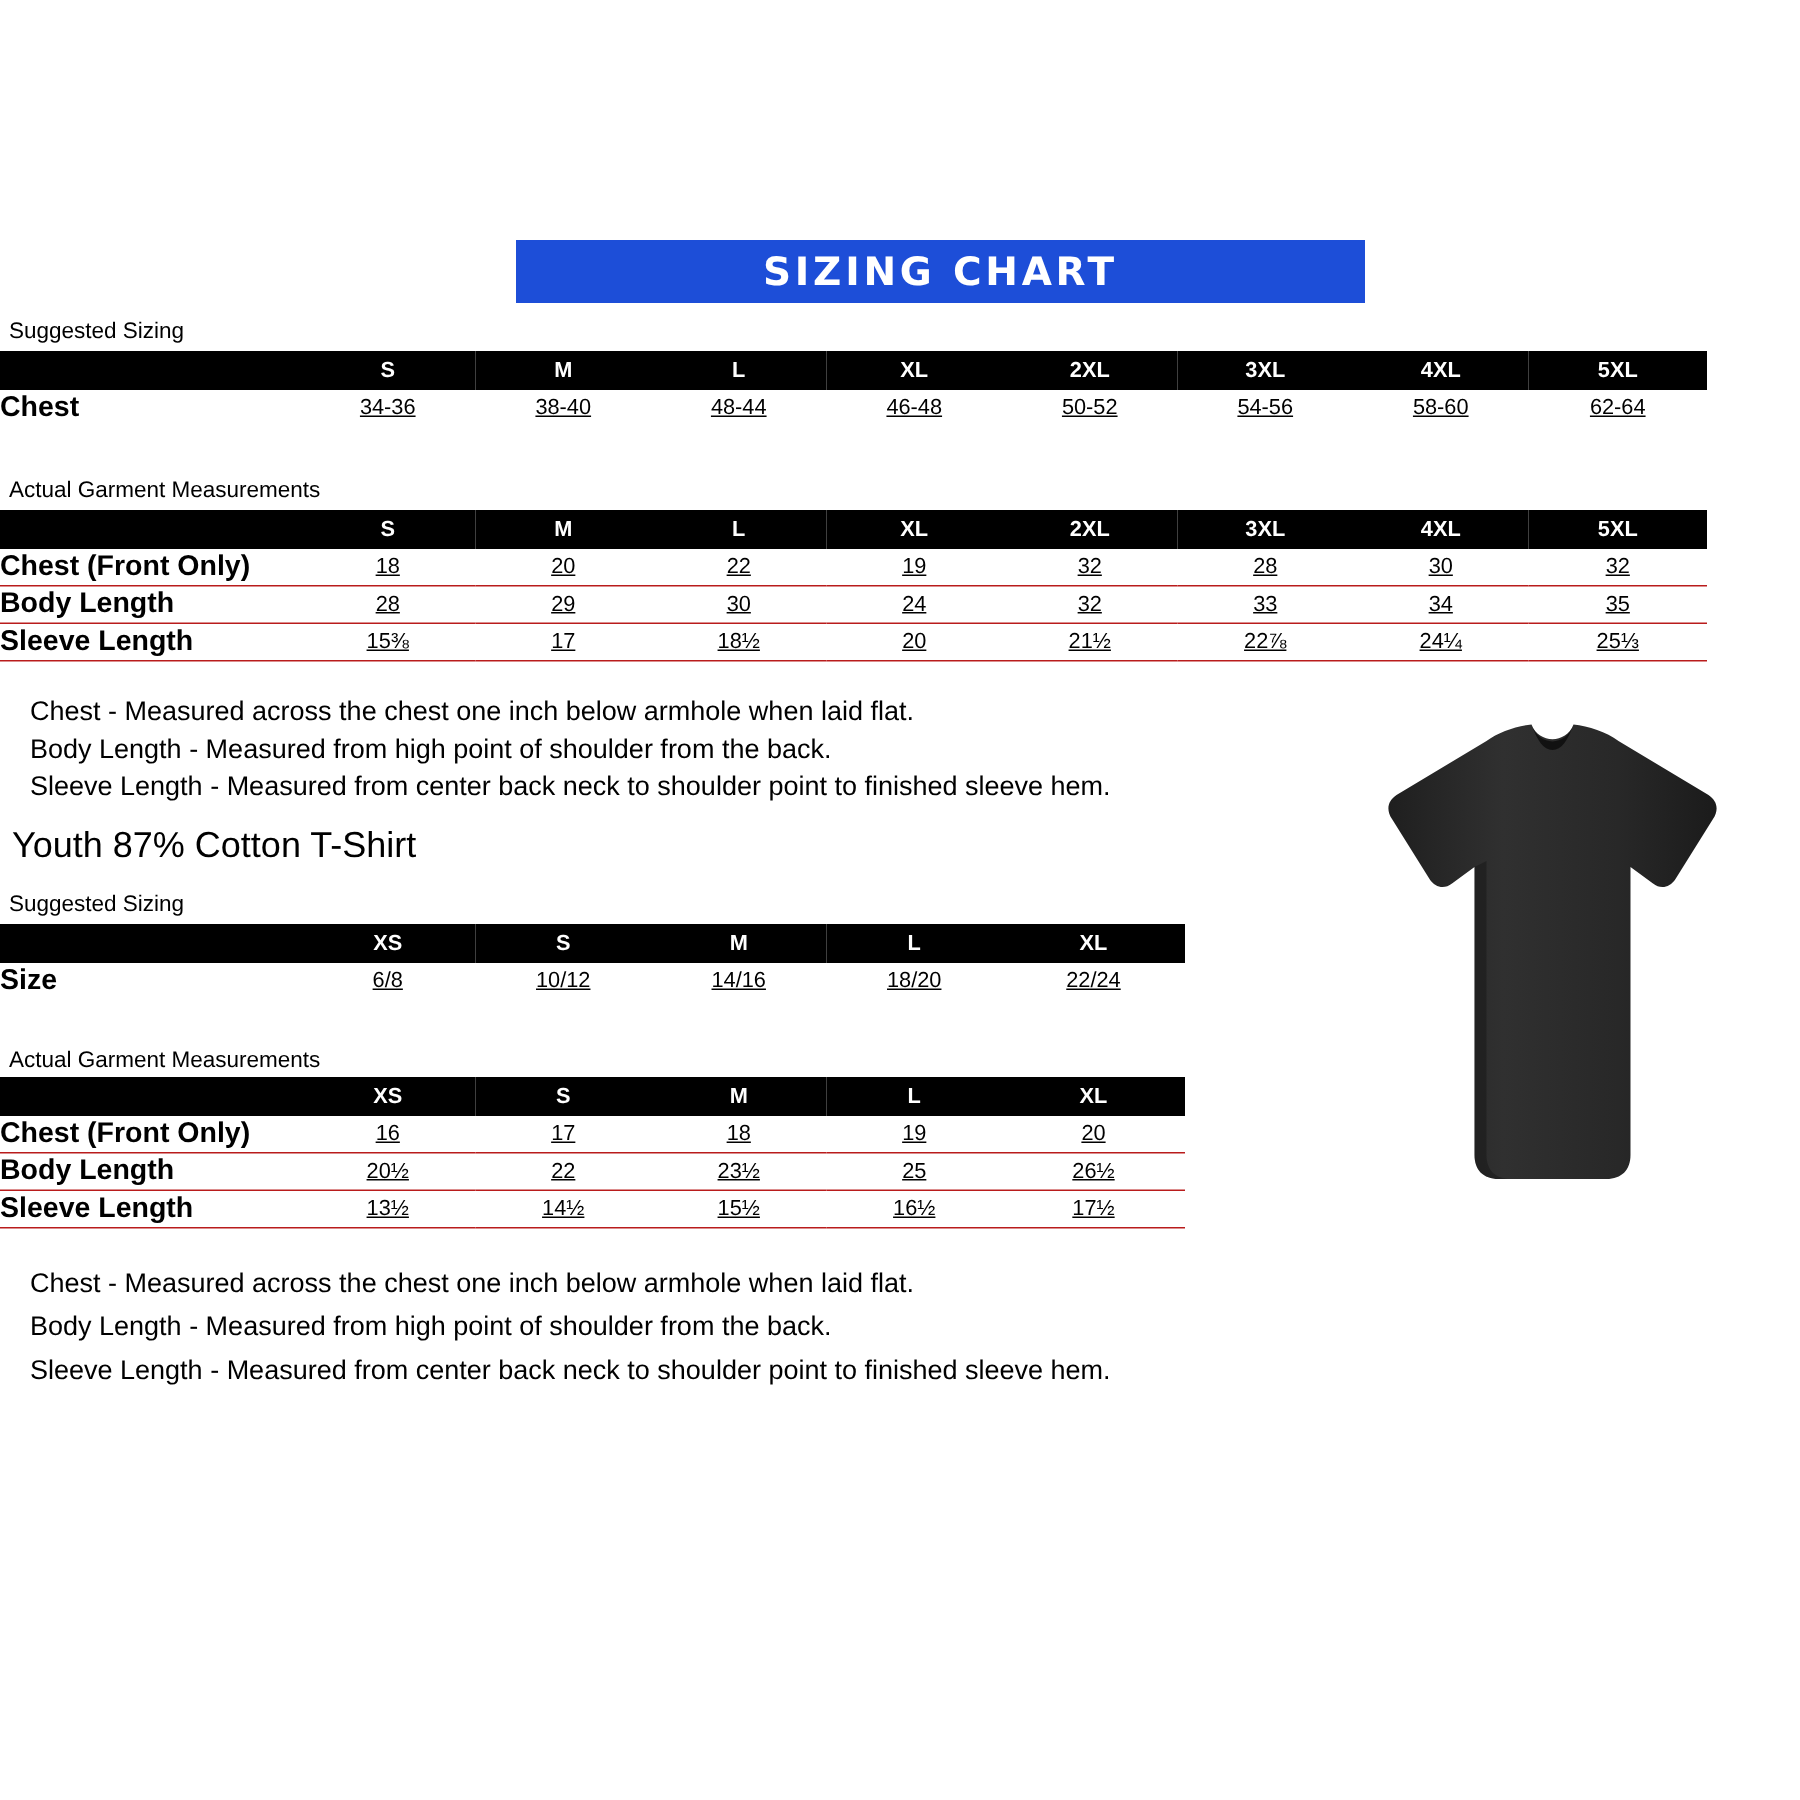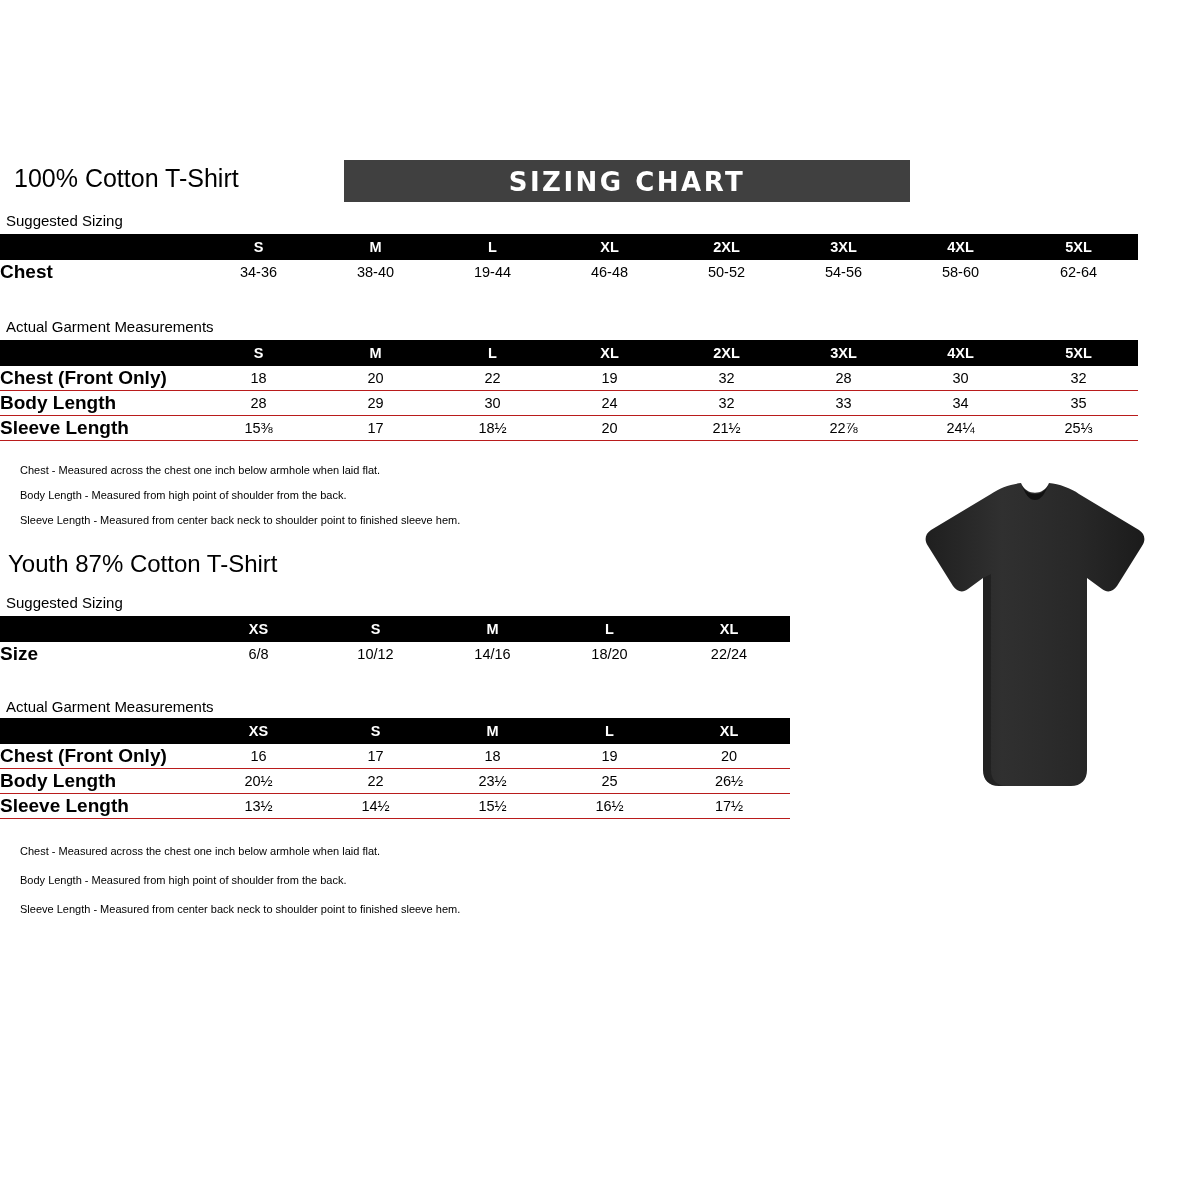--- a/index.html
+++ b/index.html
@@ -39,21 +39,21 @@
     font-weight: 400;
     letter-spacing: 0px;
     white-space: nowrap;
   }
   .sizing-banner {
     position: absolute;
     left: 336px;
     top: 0px;
     width: 566px;
     height: 42px;
-    background: #404040;
+    background: #1d4ed8;
   }
   .sizing-banner span {
     position: absolute;
     left: 0;
     right: 0;
     top: 7px;
     text-align: center;
     color: #ffffff;
     font-size: 26px;
     font-weight: bold;
@@ -96,29 +96,30 @@
   }
   td.lbl {
     text-align: left;
     padding-left: 6px;
     font-weight: bold;
     font-size: 19px;
   }
   td.val {
     text-align: center;
     font-size: 14.5px;
+    text-decoration: underline;
   }
   tr.line td {
     border-bottom: 1px solid #b91c1c;
   }
 
   
   .note {
     position: absolute;
-    font-size: 11px;
+    font-size: 18px;
     white-space: nowrap;
   }
 
   
   .youth-title {
     position: absolute;
     left: 8px;
     top: 550px;
     font-size: 24px;
     font-weight: 400;
@@ -133,21 +134,20 @@
     width: 280px;
     height: 330px;
   }
 </style>
 </head>
 <body>
 
 <div class="page">
 
   <div class="header-row">
-    <div class="doc-title">100% Cotton T-Shirt</div>
     <div class="sizing-banner">
       <span>SIZING CHART</span>
     </div>
   </div>
 
   <div class="section-label" style="left:6px; top:212px;">Suggested Sizing</div>
 
   <table class="chart" style="left:0px; top:234px; width:1138px;">
     <colgroup>
       <col style="width:200px">
@@ -169,21 +169,21 @@
         <td>XL</td>
         <td>2XL</td>
         <td>3XL</td>
         <td>4XL</td>
         <td>5XL</td>
       </tr>
       <tr>
         <td class="lbl">Chest</td>
         <td class="val">34-36</td>
         <td class="val">38-40</td>
-        <td class="val">19-44</td>
+        <td class="val">48-44</td>
         <td class="val">46-48</td>
         <td class="val">50-52</td>
         <td class="val">54-56</td>
         <td class="val">58-60</td>
         <td class="val">62-64</td>
       </tr>
     </tbody>
   </table>
 
   <div class="section-label" style="left:6px; top:318px;">Actual Garment Measurements</div>

